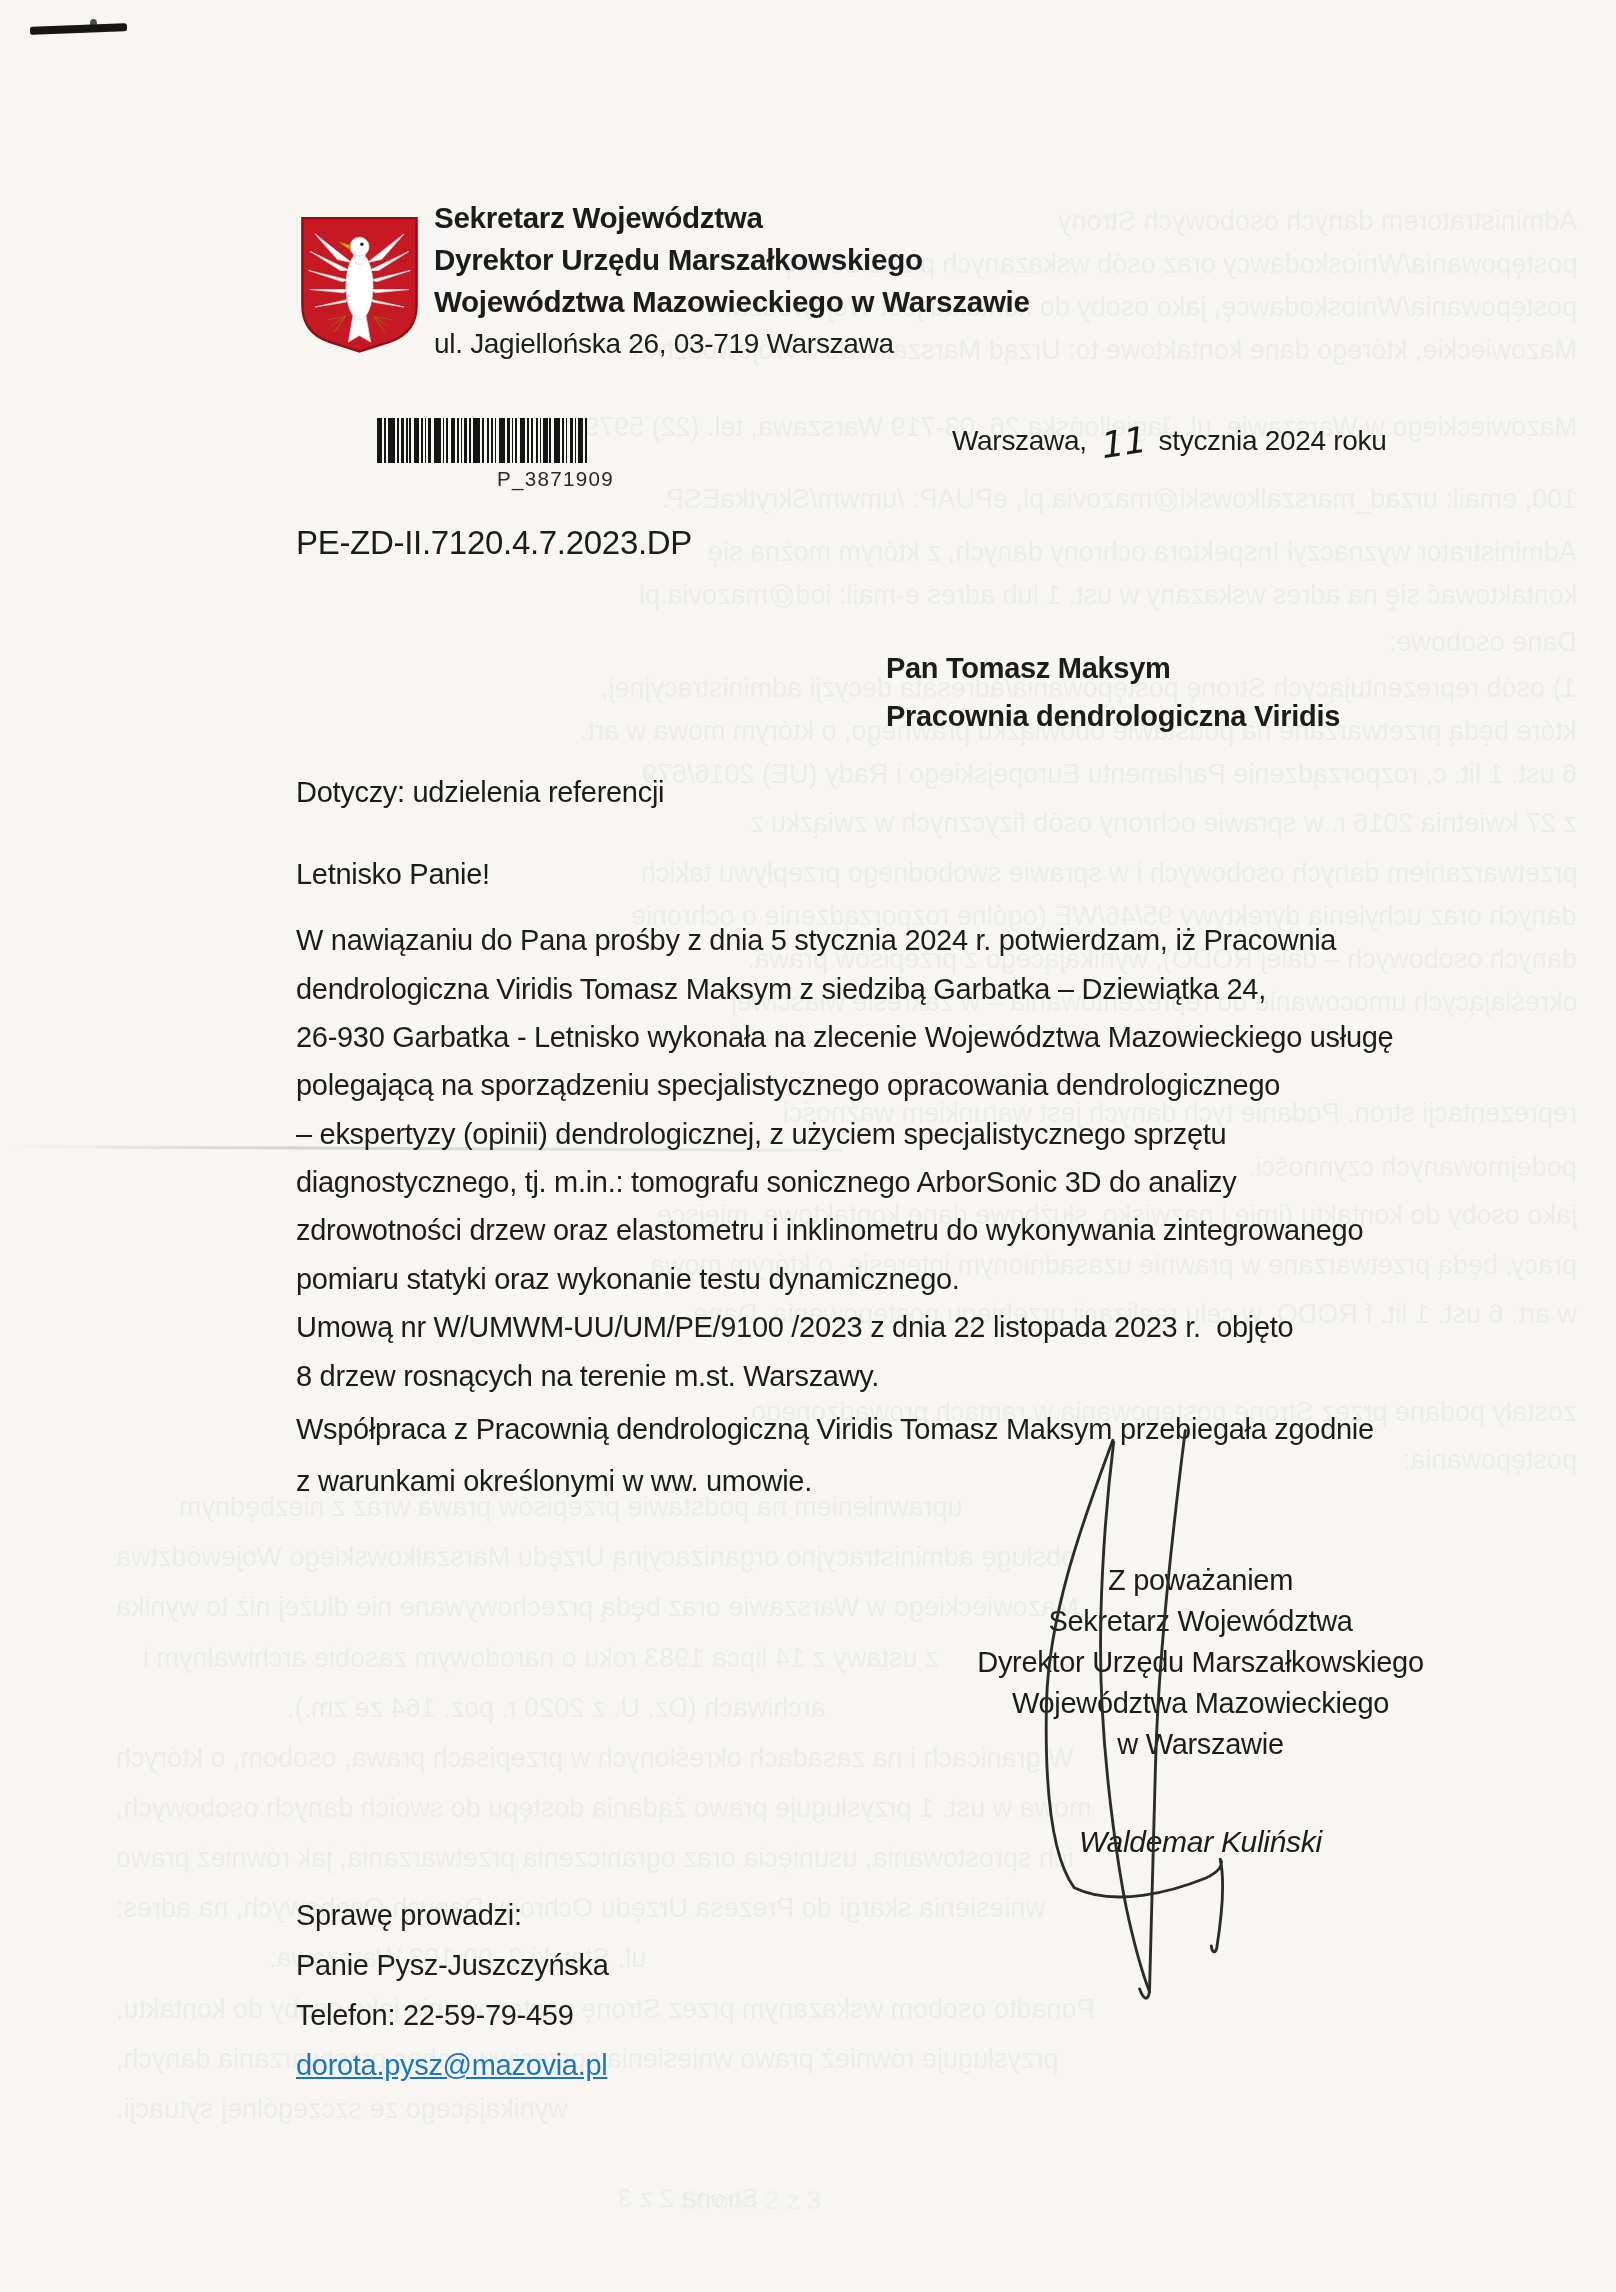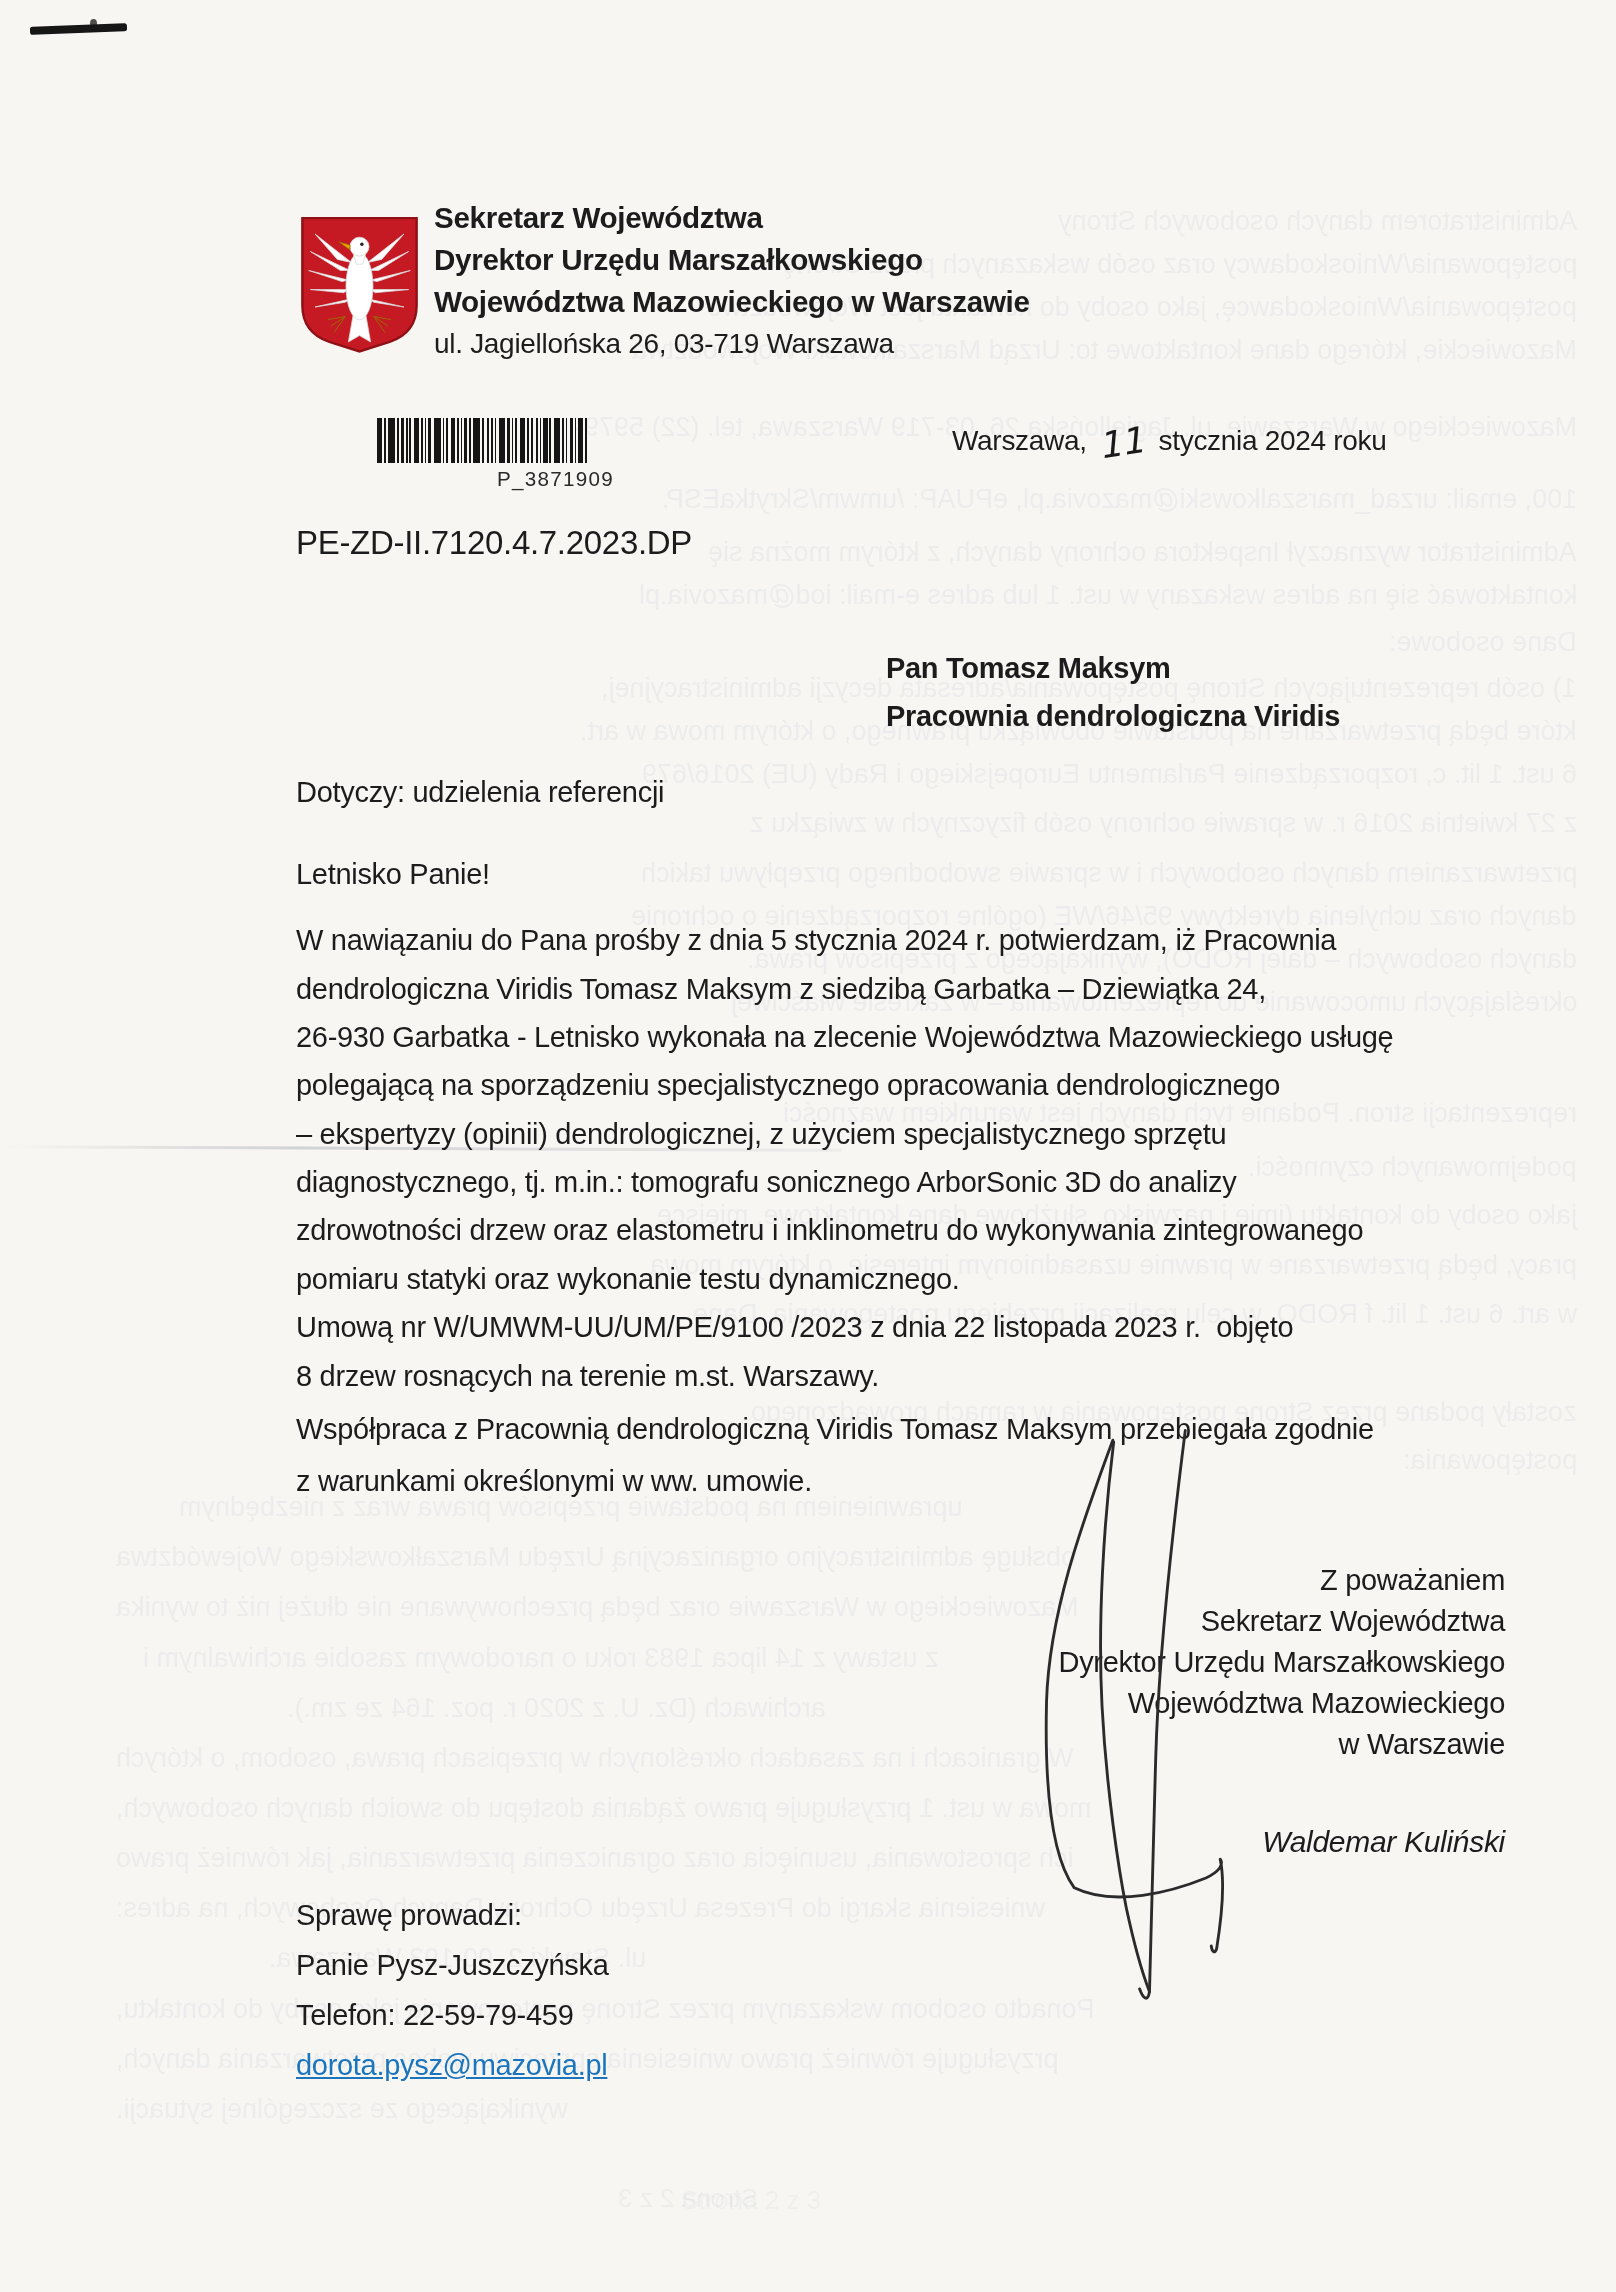--- a/index.html
+++ b/index.html
@@ -9,21 +9,21 @@
     background:#f7f6f3;overflow:hidden;color:#1c1c1c;
   }
   .abs{position:absolute;white-space:pre;letter-spacing:-0.3px;}
   .b{font-weight:700;}
   .sz31{font-size:28px;}
   .sz32{font-size:29px;}
   .sz33{font-size:29.6px;}
   .sz30{font-size:33px;}
   .sz23{font-size:20.6px;letter-spacing:1.3px;}
   .italic{font-style:italic;}
-  .center{text-align:right;}
+  .center{text-align:center;}
   .closing-line{line-height:41px;}
   .email{color:#1b75bc;text-decoration:underline;text-decoration-color:#1b75bc;cursor:pointer;}
   .bleed{
     position:absolute;white-space:pre;font-size:27px;color:#7e8da0;opacity:0.09;
     transform:scaleX(-1);letter-spacing:0px;
   }
   .bleed-normal{transform:none;}
   #bar-label{width:224px;text-align:right;}
   .barcode-bar{flex:0 0 auto;background:#151515;height:100%;}
   #barcode{position:absolute;left:377px;top:418px;width:249px;height:45px;display:flex;align-items:stretch;}

